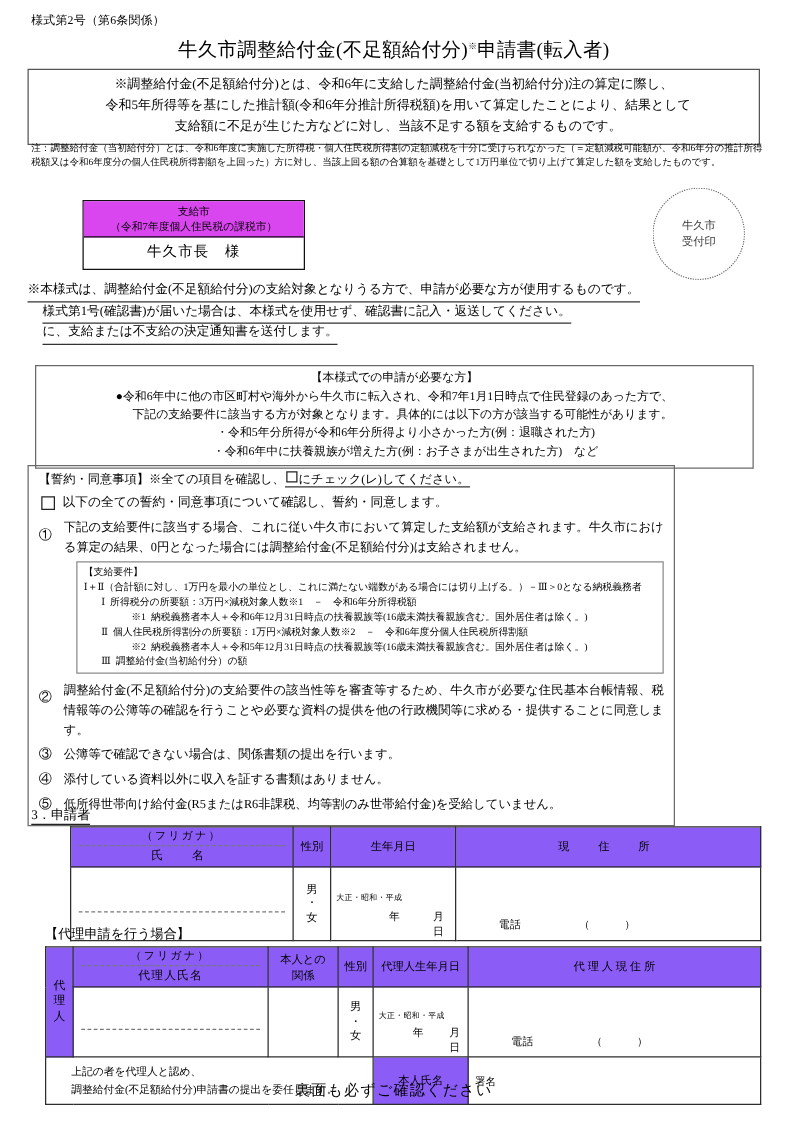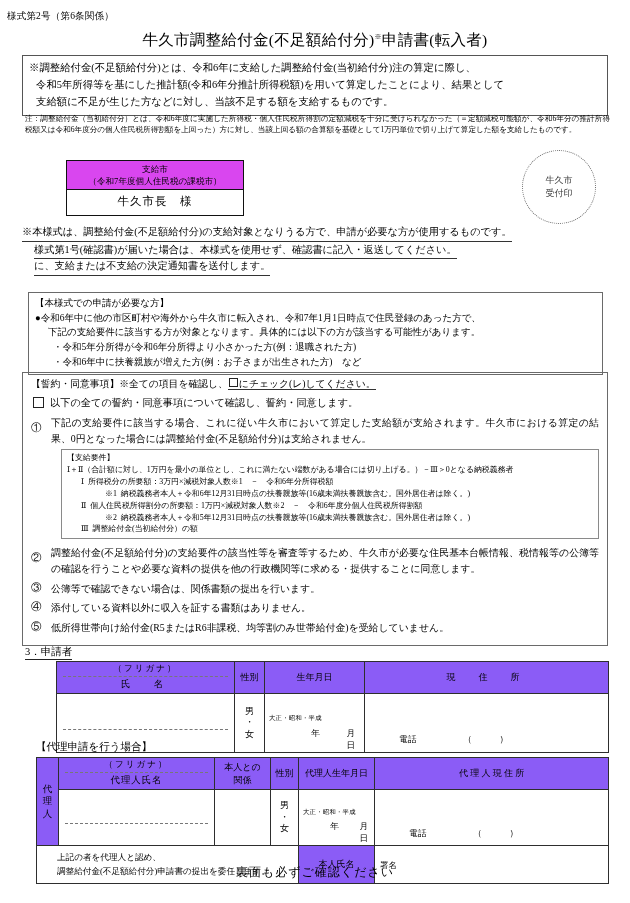--- a/index.html
+++ b/index.html
@@ -19,21 +19,21 @@
   .page {
     position: relative;
     width: 630px;
     height: 903px;
     padding: 0;
   }
 
   
   .form-no {
     position: absolute;
-    left: 7px;
+    left: 25px;
     top: 10px;
     font-size: 9.5px;
     letter-spacing: .2px;
   }
   .doc-title {
     position: absolute;
     left: 0; right: 0;
     top: 30px;
     text-align: center;
     font-size: 15.5px;
@@ -44,20 +44,21 @@
     vertical-align: super;
   }
 
   
   .thin-box {
     position: absolute;
     border: 1px solid #555;
     box-sizing: border-box;
     padding: 4px 6px 4px 6px;
     line-height: 1.55;
+    text-align: center;
   }
   .note-kome {
     position: absolute;
     left: 22px; right: 10px;
     box-sizing: border-box;
   }
 
   .intro-box {
     left: 22px;
     top: 55px;
@@ -142,21 +143,21 @@
     padding: 3px 6px 4px 6px;
   }
   .need-box .ind1 { padding-left: 13px; }
   .need-box .ind2 { padding-left: 18px; }
 
   
   .pledge-box {
     position: absolute;
     left: 22px;
     top: 372px;
-    width: 586px;
+    width: 518px;
     border: 1px solid #6a6a6a;
     box-sizing: border-box;
     padding: 4px 8px 7px 8px;
   }
   .pledge-head {
     font-size: 9.8px;
     line-height: 1.5;
     margin-bottom: 3px;
   }
   .pledge-head .ul { border-bottom: 1px solid #333; }

